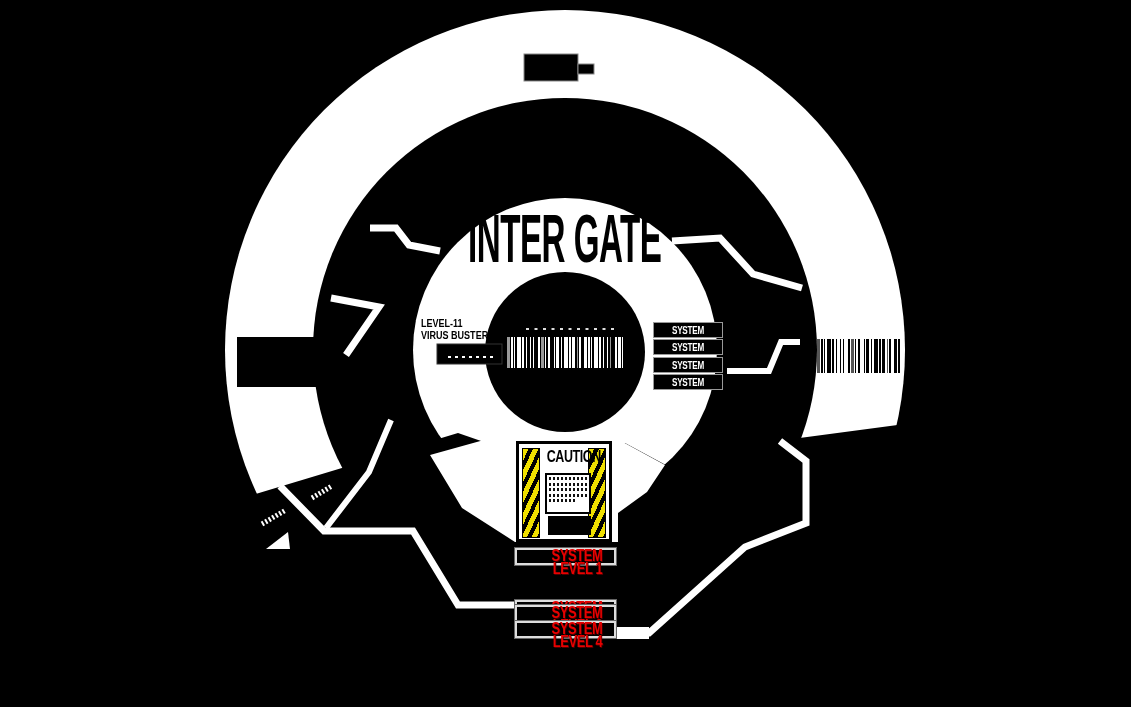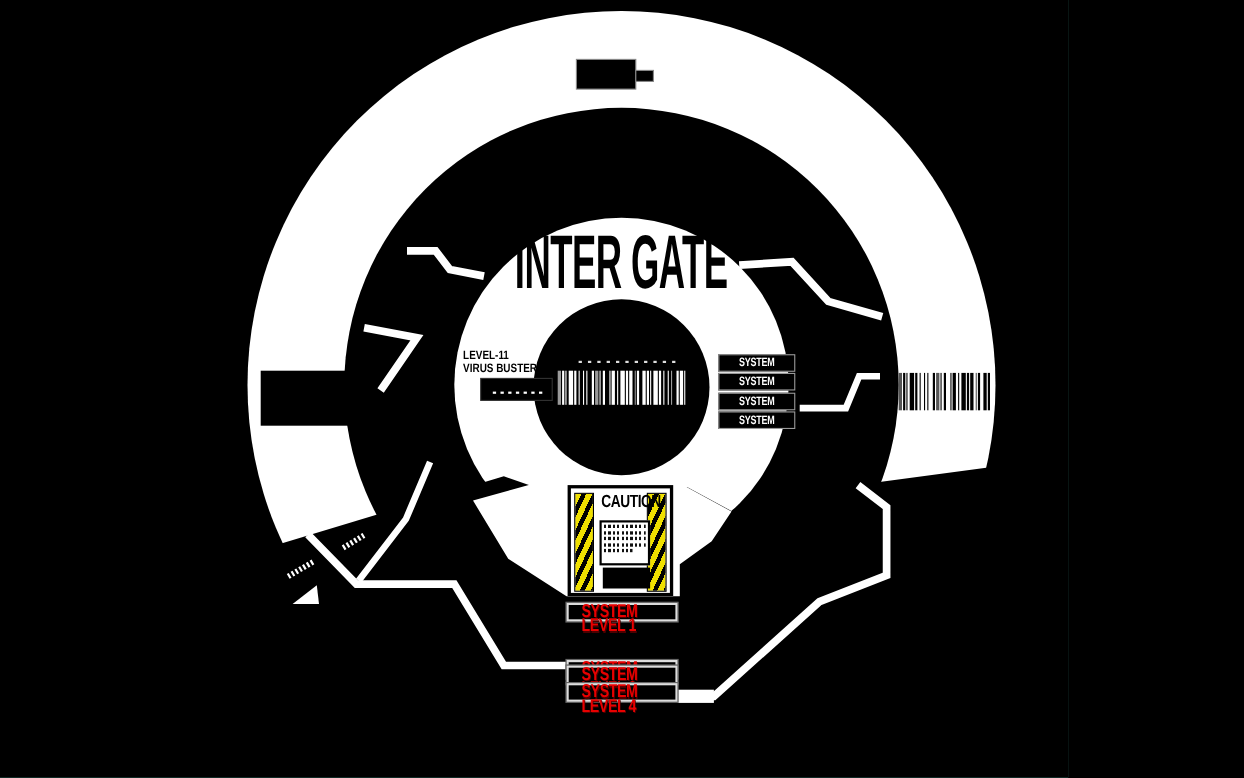--- a/index.html
+++ b/index.html
@@ -36,21 +36,21 @@
   #cautionTxt .condc{transform:scaleX(0.78);letter-spacing:-0.5px;}
   #microbox{position:absolute;left:26px;top:29px;width:38px;height:33px;border:2px solid #000;
             background:#fff;padding:2px 2px;}
   .mrow{height:3px;margin:0 0 2.5px 0;background:repeating-linear-gradient(90deg,#111 0 2px,#fff 2px 4px);}
   .mrow.short{width:68%;}
   #slot{position:absolute;left:29px;top:72px;width:43px;height:19px;background:#000;}
 
   
   .lvl{position:absolute;left:515px;width:97px;height:13px;background:#000;
        border:2px solid #ddd;box-shadow:0 0 0 1px #666;color:#e80000;
-       font-weight:bold;font-size:17px;line-height:13px;text-align:left;
+       font-weight:bold;font-size:17px;line-height:13px;text-align:right;
        text-shadow:1px 1px 0 #4d0000;}
   .lvl .condc{transform:scaleX(0.76);letter-spacing:-0.5px;position:relative;top:-1px;}
 </style>
 </head>
 <body>
 
 <div id="stage">
 
   <svg id="art" width="1131" height="707" viewBox="0 0 1131 707">
 

